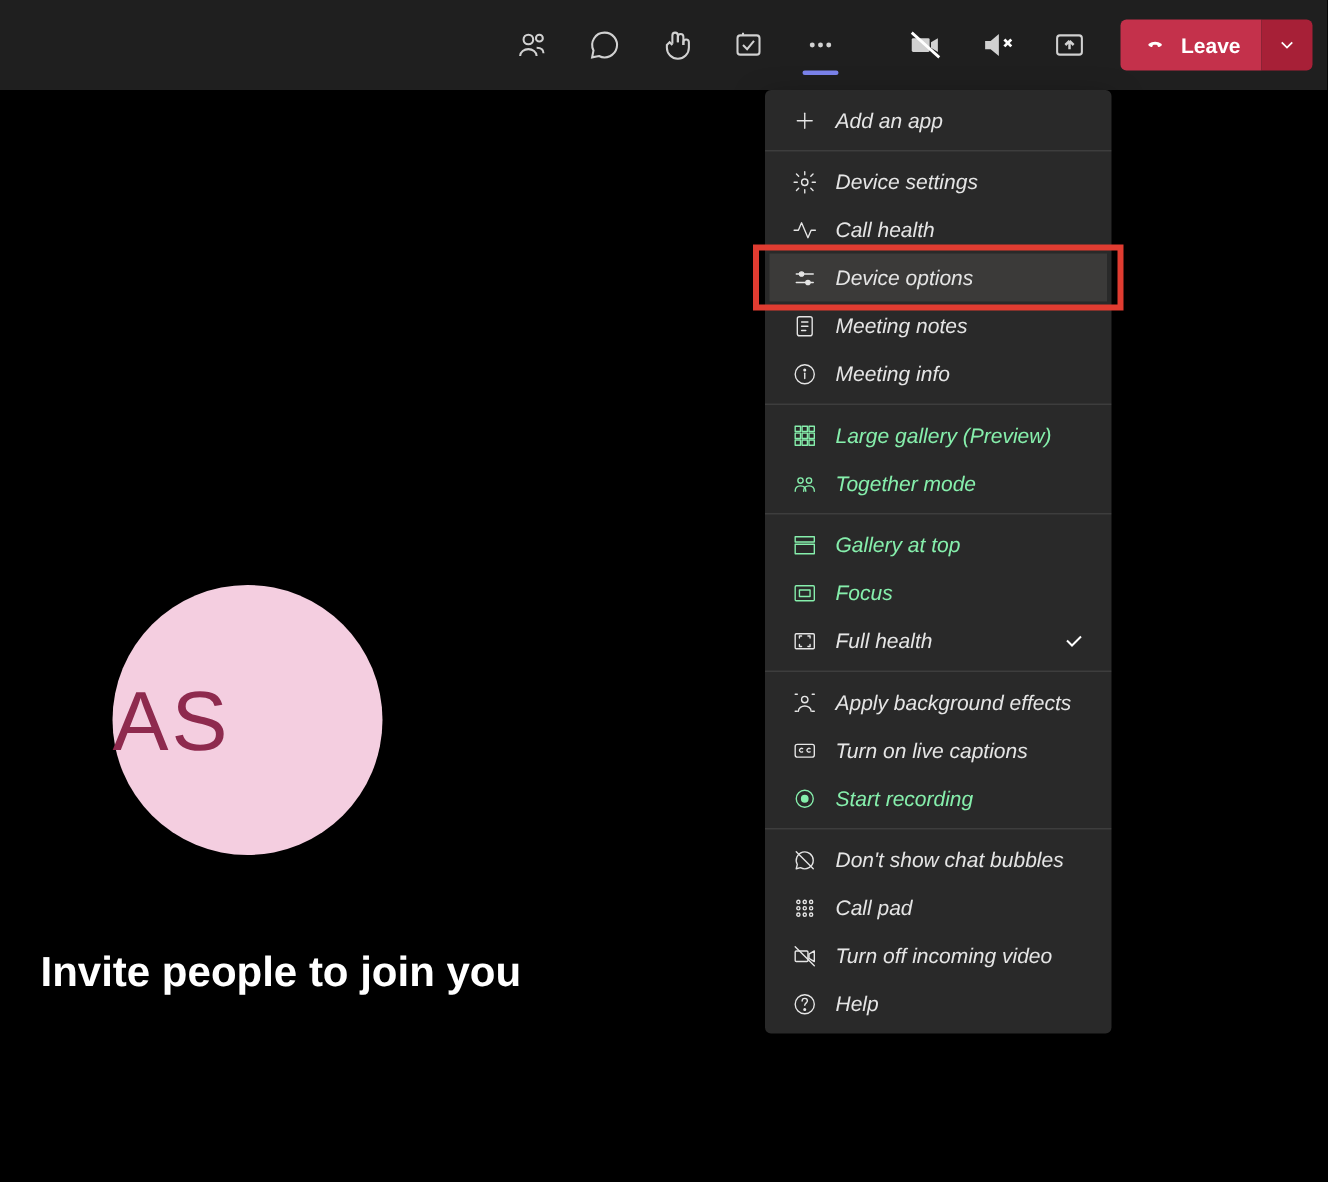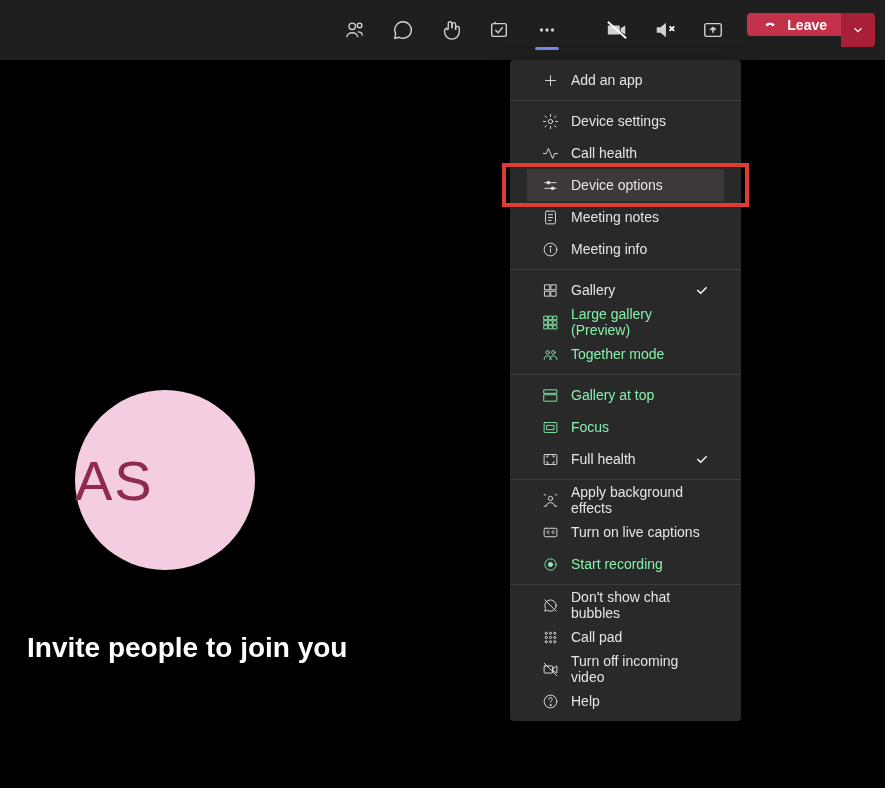--- a/index.html
+++ b/index.html
@@ -46,21 +46,21 @@
     border-radius: 2px;
   }
   .leave-group { display: flex; margin-left: 10px; }
   .leave-btn {
     background: #c4314b;
     color: #fff;
     display: flex;
     align-items: center;
     gap: 8px;
     padding: 0 14px;
-    height: 23px;
+    height: 34px;
     border-radius: 4px 0 0 4px;
     font-size: 14px;
     font-weight: 600;
     cursor: pointer;
   }
   .leave-btn svg { width: 18px; height: 18px; fill: #fff; }
   .leave-more {
     background: #a72037;
     width: 34px;
     height: 34px;
@@ -106,21 +106,21 @@
   .dropdown {
     position: absolute;
     top: 0;
     width: 231px;
     background: #292929;
     border-radius: 4px;
     box-shadow: 0 8px 20px rgba(0,0,0,0.5);
     overflow: hidden;
     font-size: 14px;
   }
-  .dd-section { border-bottom: 1px solid #3d3d3d; padding: 4px 17px; }
+  .dd-section { border-bottom: 1px solid #3d3d3d; padding: 4px 3px; font-style: italic; }
   .dd-section:last-child { border-bottom: none; }
   .dd-item {
     display: flex;
     align-items: center;
     height: 32px;
     padding: 0 14px;
     gap: 12px;
     color: #e5e5e5;
     cursor: pointer;
     position: relative;
@@ -287,34 +287,20 @@
             <svg viewBox="0 0 24 24" stroke="currentColor" fill="none" stroke-width="1.3" stroke-linecap="round" stroke-linejoin="round">
               <circle cx="12" cy="12" r="9"></circle>
               <line x1="12" y1="11" x2="12" y2="16"></line>
               <circle cx="12" cy="8" r="0.8" fill="currentColor"></circle>
             </svg>
           </span>
           <span>Meeting info</span>
         </div>
       </div>
       <div class="dd-section">
-        <div class="dd-item">
-          <span class="dd-icon">
-            <svg viewBox="0 0 24 24" stroke="currentColor" fill="none" stroke-width="1.3" stroke-linecap="round" stroke-linejoin="round">
-              <rect x="4" y="4" width="7" height="7"></rect>
-              <rect x="13" y="4" width="7" height="7"></rect>
-              <rect x="4" y="13" width="7" height="7"></rect>
-              <rect x="13" y="13" width="7" height="7"></rect>
-            </svg>
-          </span>
-          <span>Gallery</span>
-          <span class="dd-check"><svg viewBox="0 0 24 24">
-              <polyline points="5 12 10 17 19 8"></polyline>
-            </svg></span>
-        </div>
         <div class="dd-item disabled">
           <span class="dd-icon">
             <svg viewBox="0 0 24 24" stroke="currentColor" fill="none" stroke-width="1.3" stroke-linecap="round" stroke-linejoin="round">
               <rect x="3" y="3" width="5" height="5"></rect>
               <rect x="9.5" y="3" width="5" height="5"></rect>
               <rect x="16" y="3" width="5" height="5"></rect>
               <rect x="3" y="9.5" width="5" height="5"></rect>
               <rect x="9.5" y="9.5" width="5" height="5"></rect>
               <rect x="16" y="9.5" width="5" height="5"></rect>
               <rect x="3" y="16" width="5" height="5"></rect>

